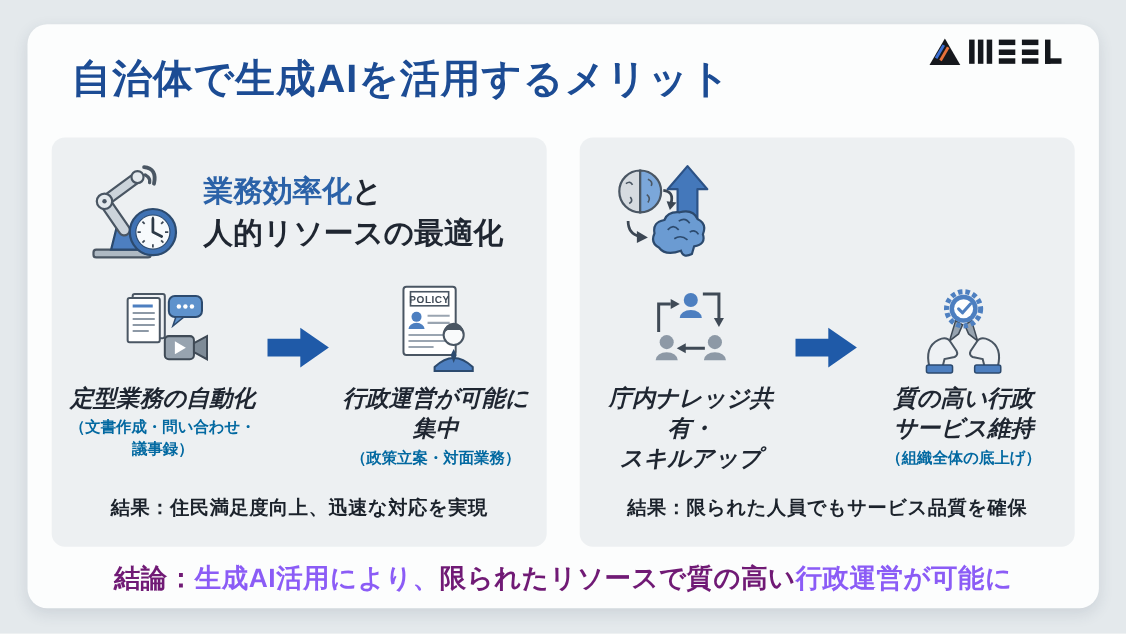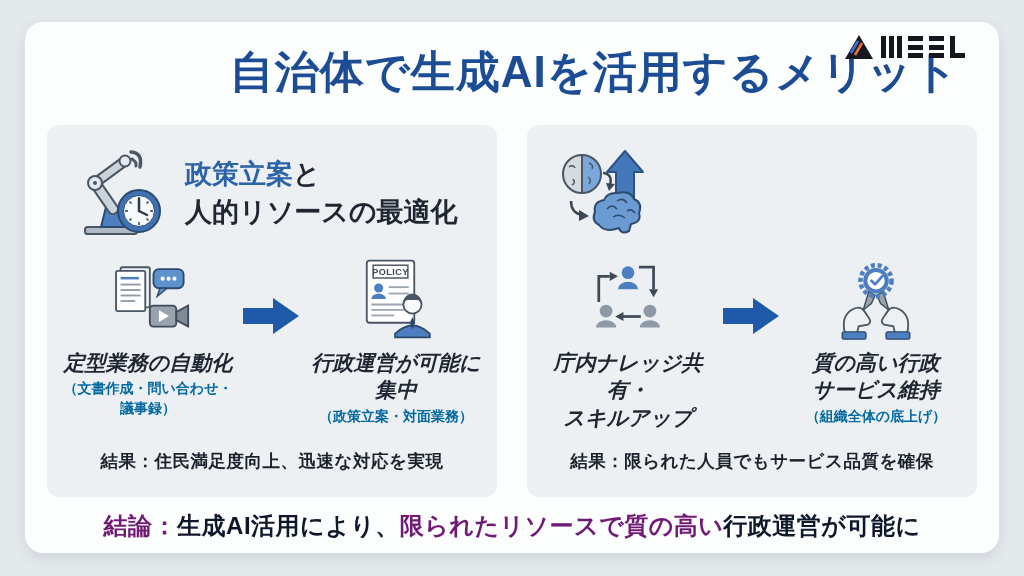--- a/index.html
+++ b/index.html
@@ -19,22 +19,22 @@
   .logo{position:absolute;top:10px;right:34px;display:flex;align-items:center;gap:7px;height:30px;}
   .sr{position:absolute;width:1px;height:1px;overflow:hidden;clip-path:inset(50%);white-space:nowrap;}
   .glyphs{display:flex;align-items:flex-end;gap:6px;height:22px;}
   .glyph-m{display:flex;gap:3px;height:22px;}
   .glyph-m i{display:block;width:5px;height:22px;background:#14171c;}
   .glyph-e{display:flex;flex-direction:column;justify-content:space-between;height:22px;}
   .glyph-e i{display:block;width:15px;height:5px;background:#14171c;}
   .glyph-l{width:15px;height:22px;box-sizing:border-box;border-left:5px solid #14171c;border-bottom:5px solid #14171c;}
   
   .title{
-    margin:22px 40px 0;text-align:right;
-    font-size:44px;line-height:56px;font-weight:900;letter-spacing:1px;
+    margin:22px 40px 0;text-align:left;
+    font-size:36px;line-height:56px;font-weight:900;letter-spacing:1px;
     color:#1c4c94;
   }
   
   .panels{display:flex;gap:30px;padding:0 22px;margin-top:25px;}
   .panel{
     width:450px;height:372px;box-sizing:border-box;
     background:#edf0f2;border-radius:12px;
     display:flex;flex-direction:column;
     padding:14px 10px 0;
   }
@@ -48,21 +48,21 @@
   .flow{display:flex;align-items:flex-start;justify-content:center;gap:4px;margin-top:14px;}
   .fitem{width:196px;display:flex;flex-direction:column;align-items:center;text-align:center;}
   .ficon{height:84px;display:flex;align-items:flex-end;justify-content:flex-start;margin-bottom:8px;}
   .flabel{font-size:21px;font-weight:800;line-height:1.3;color:#1f2631;white-space:pre-line;font-style:italic;}
   .fsub{font-size:14px;font-weight:700;line-height:1.4;color:#0369a1;white-space:pre-line;margin-top:3px;}
   .farrow{flex:0 0 58px;align-self:flex-start;margin-top:38px;}
   
   .result{margin-top:auto;padding-bottom:24px;text-align:center;font-size:17.5px;font-weight:800;color:#1b222b;letter-spacing:.5px;}
   
   .conclusion{margin-top:13px;text-align:center;font-size:24px;font-weight:800;letter-spacing:.5px;}
-  .conclusion .dark{color:#0f172a;}
+  .conclusion .dark{color:#8b5cf6;}
   .conclusion .accent{color:#701a75;}
 </style>
 </head>
 <body>
 
 <div class="card">
 
   <div class="logo">
     <svg width="30" height="26" viewBox="0 0 30 26">
       <polygon points="15,1 29,25 1,25" fill="#16181d"></polygon>
@@ -118,21 +118,21 @@
                 <line x1="75" y1="64" x2="78" y2="64"></line>
               <line x1="54.5" y1="54.5" x2="56.5" y2="56.5"></line>
                 <line x1="71.5" y1="71.5" x2="73.5" y2="73.5"></line>
               <line x1="73.5" y1="54.5" x2="71.5" y2="56.5"></line>
                 <line x1="56.5" y1="71.5" x2="54.5" y2="73.5"></line>
             </g>
             <path d="M64 64 V52 M64 64 L72 68" stroke="#2c3947" stroke-width="2.5" stroke-linecap="round" fill="none"></path>
           </svg>
         </span>
         <h2 class="phead">
-          <span class="accent">政策立案</span><span class="dark">と</span>
+          <span class="accent">業務効率化</span><span class="dark">と</span>
           <span class="line2 dark">人的リソースの最適化</span>
         </h2>
       </div>
 
       <div class="flow">
         <div class="fitem">
           <span class="ficon">
             <svg width="84" height="80" viewBox="0 0 92 86">
               <rect x="16" y="6" width="32" height="44" rx="2" fill="#eef1f4" stroke="#4a5663" stroke-width="2"></rect>
               <rect x="11" y="10" width="32" height="44" rx="2" fill="#ffffff" stroke="#4a5663" stroke-width="2"></rect>

